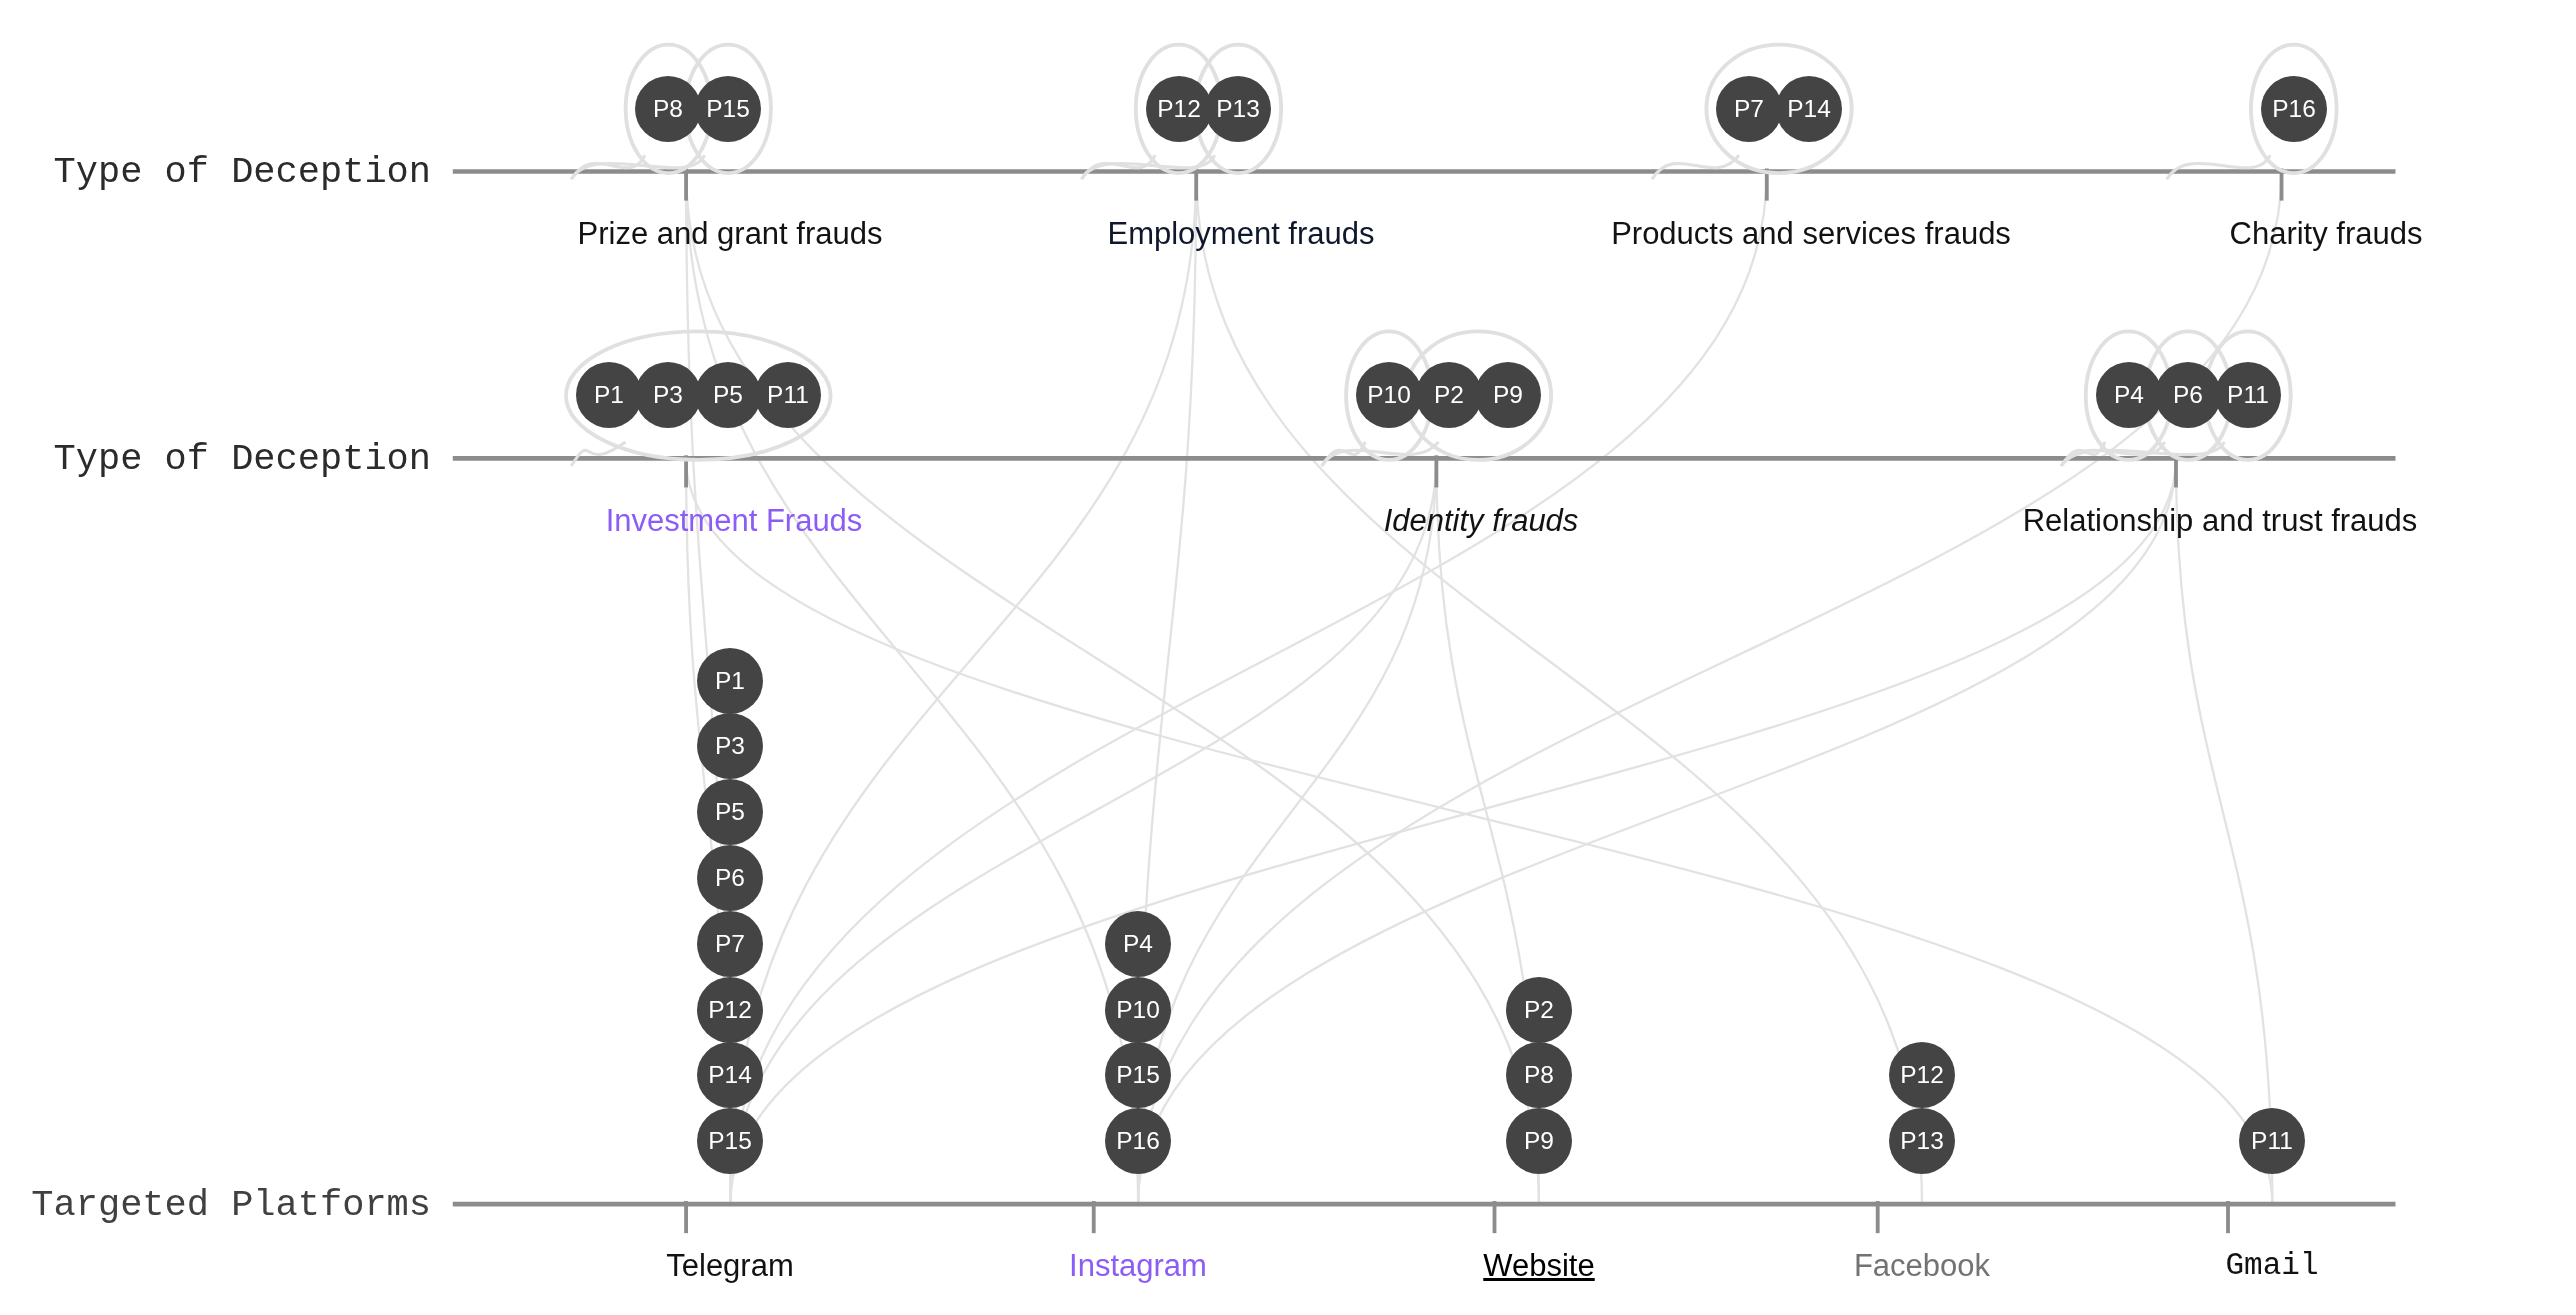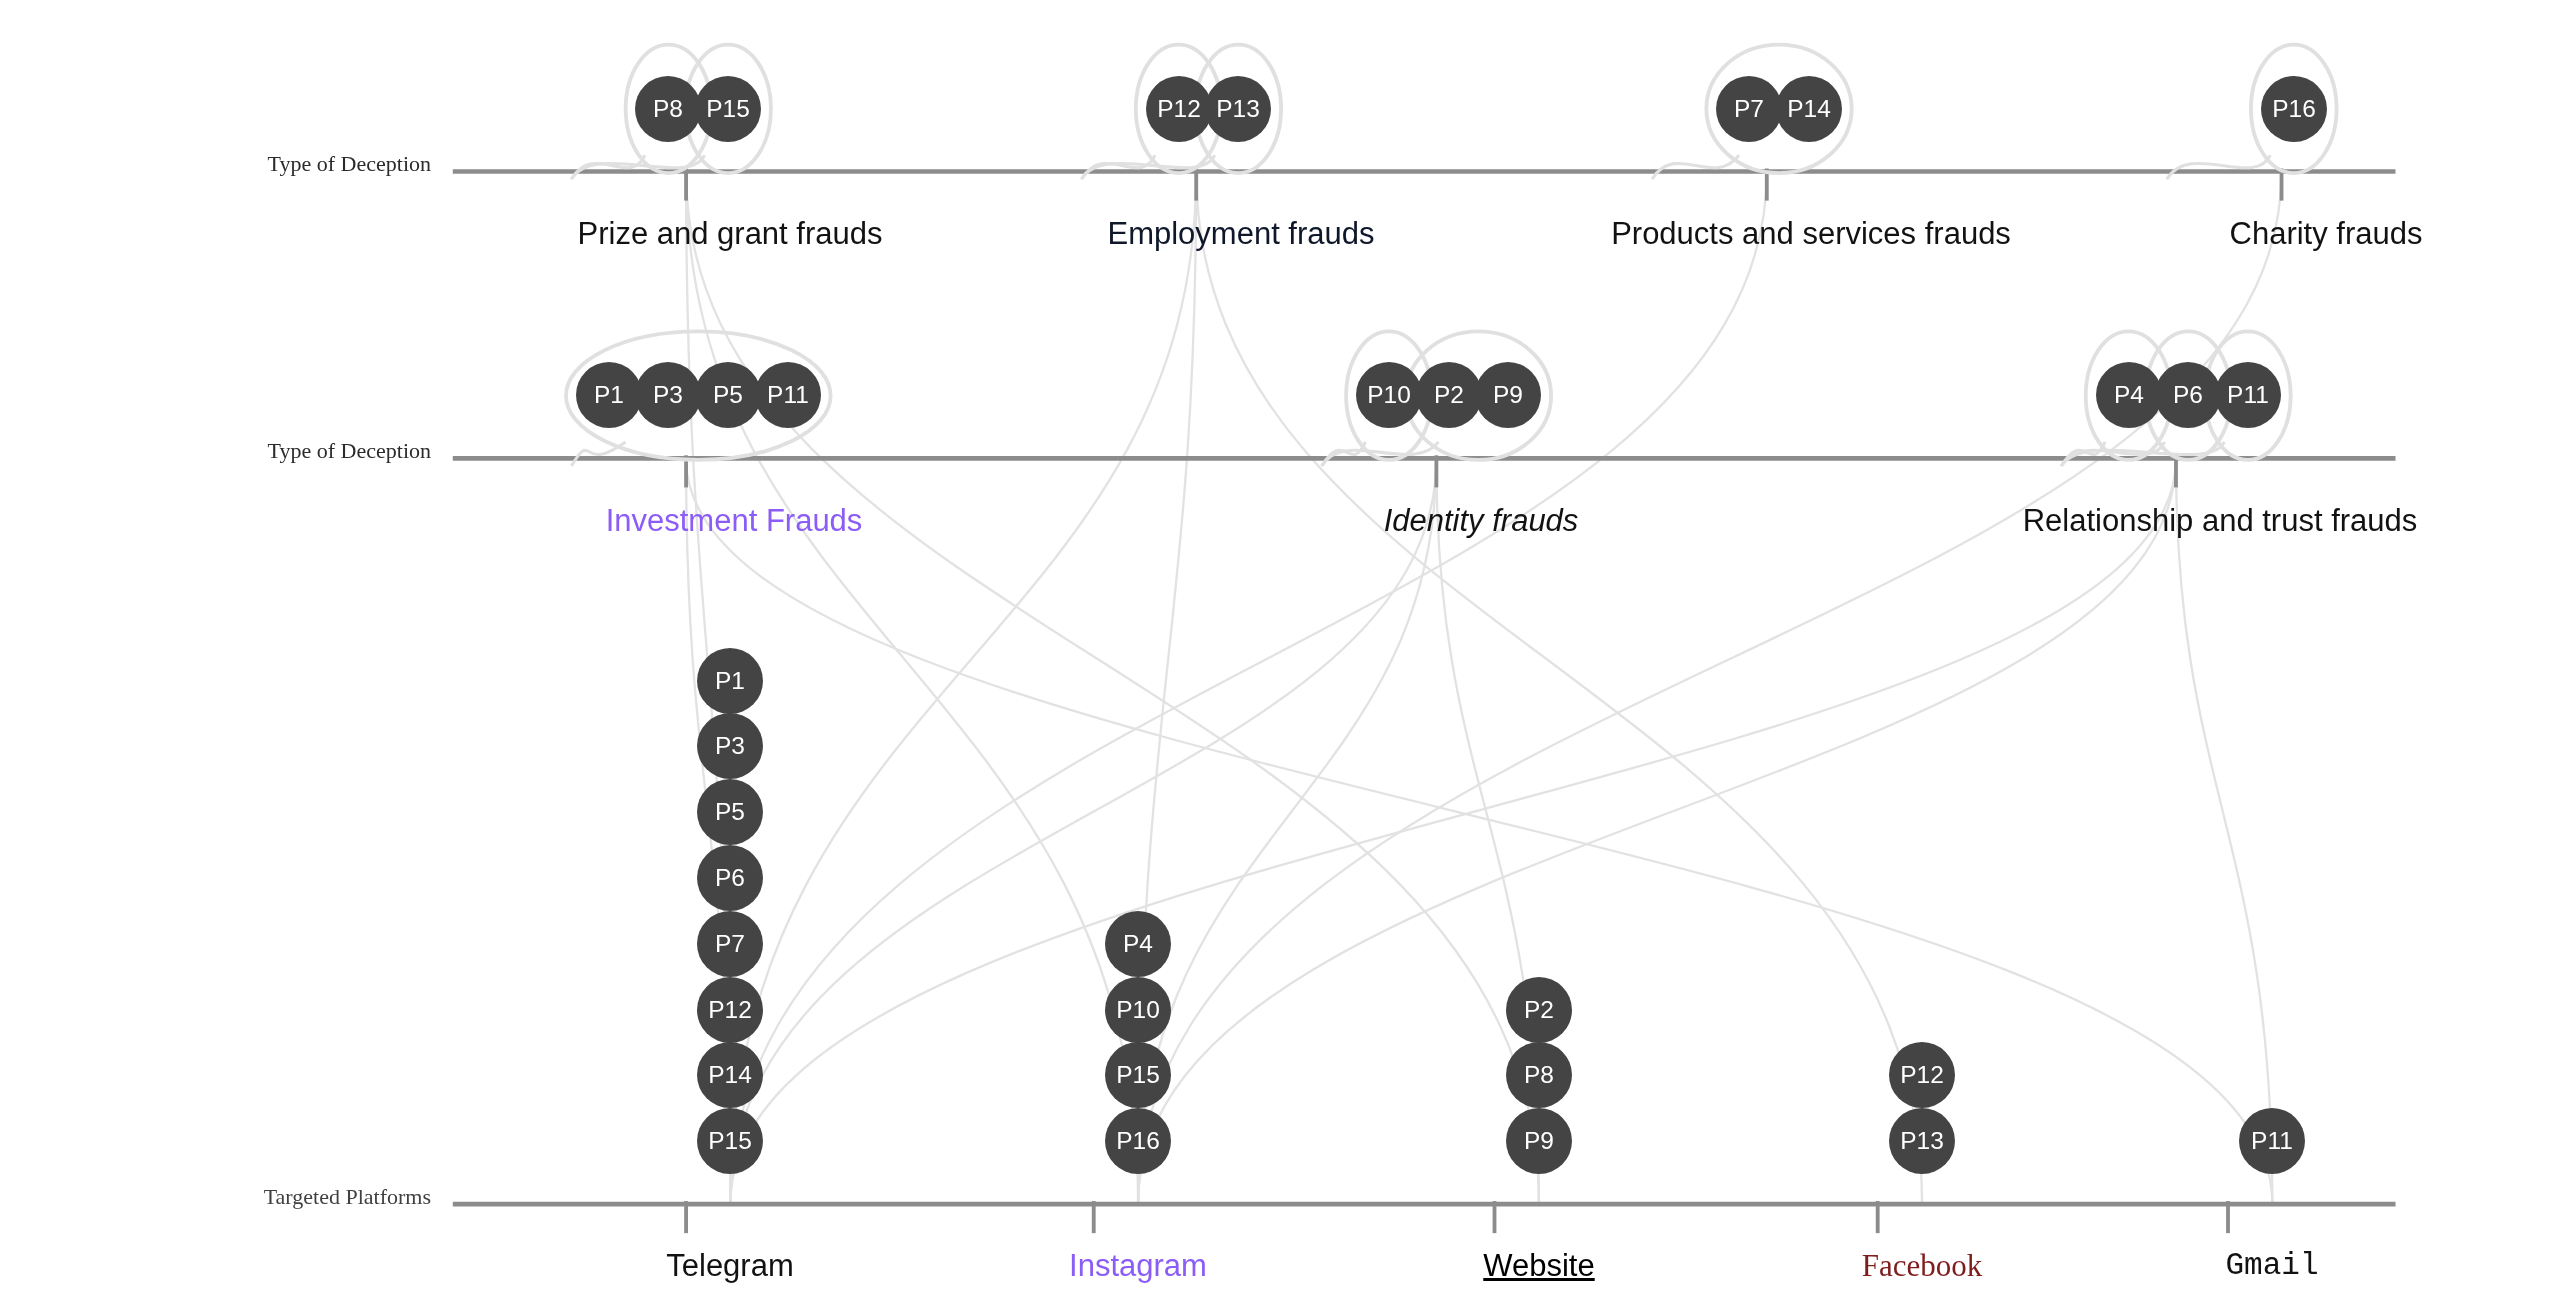--- a/index.html
+++ b/index.html
@@ -1,21 +1,21 @@
 <!DOCTYPE html>
 <html style="font-size:12.2px"><head>
 <meta charset="utf-8">
 <style>
   html,body{margin:0;padding:0;background:#ffffff;}
   body{width:2576px;height:1316px;font-family:"Liberation Sans",sans-serif;overflow:hidden;}
   #stage{position:relative;width:2576px;height:1316px;}
   svg#canvas{position:absolute;left:0;top:0;width:2576px;height:1316px;}
   .axis-name{
-    position:absolute;font-size:22px;color:#2b2b2b;
-    font-family:Liberation Serif, serif;white-space:nowrap;
+    position:absolute;font-size:37px;color:#2b2b2b;
+    font-family:Liberation Mono, monospace;white-space:nowrap;
     text-align:right;
   }
   .tick-label{
     position:absolute;font-size:31px;color:#121212;
     font-family:"Liberation Sans",sans-serif;white-space:nowrap;
     transform:translateX(-50%);text-align:center;
   }
   .node{
     position:absolute;border-radius:50%;
     background:#444444;color:#ffffff;
@@ -127,20 +127,20 @@
       <div class="node" style="left: 730px; top: 1141px; width: 66px; height: 66px; background: rgb(68, 68, 68); color: rgb(255, 255, 255);">P15</div>
       <div class="tick-label" style="left: 1138px; top: 1248px; color: #8b5cf6;">Instagram</div>
       <div class="node" style="left: 1138px; top: 944px; width: 66px; height: 66px; background: rgb(68, 68, 68); color: rgb(255, 255, 255);">P4</div>
       <div class="node" style="left: 1138px; top: 1010px; width: 66px; height: 66px; background: rgb(68, 68, 68); color: rgb(255, 255, 255);">P10</div>
       <div class="node" style="left: 1138px; top: 1075px; width: 66px; height: 66px; background: rgb(68, 68, 68); color: rgb(255, 255, 255);">P15</div>
       <div class="node" style="left: 1138px; top: 1141px; width: 66px; height: 66px; background: rgb(68, 68, 68); color: rgb(255, 255, 255);">P16</div>
       <div class="tick-label" style="left: 1539px; top: 1248px; color: #000000; text-decoration: underline;">Website</div>
       <div class="node" style="left: 1539px; top: 1010px; width: 66px; height: 66px; background: rgb(68, 68, 68); color: rgb(255, 255, 255);">P2</div>
       <div class="node" style="left: 1539px; top: 1075px; width: 66px; height: 66px; background: rgb(68, 68, 68); color: rgb(255, 255, 255);">P8</div>
       <div class="node" style="left: 1539px; top: 1141px; width: 66px; height: 66px; background: rgb(68, 68, 68); color: rgb(255, 255, 255);">P9</div>
-      <div class="tick-label" style="left: 1922px; top: 1248px; color: #7f1d1d; font-family: Liberation Serif, serif;">Facebook</div>
+      <div class="tick-label" style="left: 1922px; top: 1248px; color: #737373;">Facebook</div>
       <div class="node" style="left: 1922px; top: 1075px; width: 66px; height: 66px; background: rgb(68, 68, 68); color: rgb(255, 255, 255);">P12</div>
       <div class="node" style="left: 1922px; top: 1141px; width: 66px; height: 66px; background: rgb(68, 68, 68); color: rgb(255, 255, 255);">P13</div>
       <div class="tick-label" style="left: 2272px; top: 1248px; color: rgb(18, 18, 18); font-family: Liberation Mono, monospace;">Gmail</div>
       <div class="node" style="left: 2272px; top: 1141px; width: 66px; height: 66px; background: rgb(68, 68, 68); color: rgb(255, 255, 255);">P11</div>
     </div>
 </div>
 
 
 </body></html>

